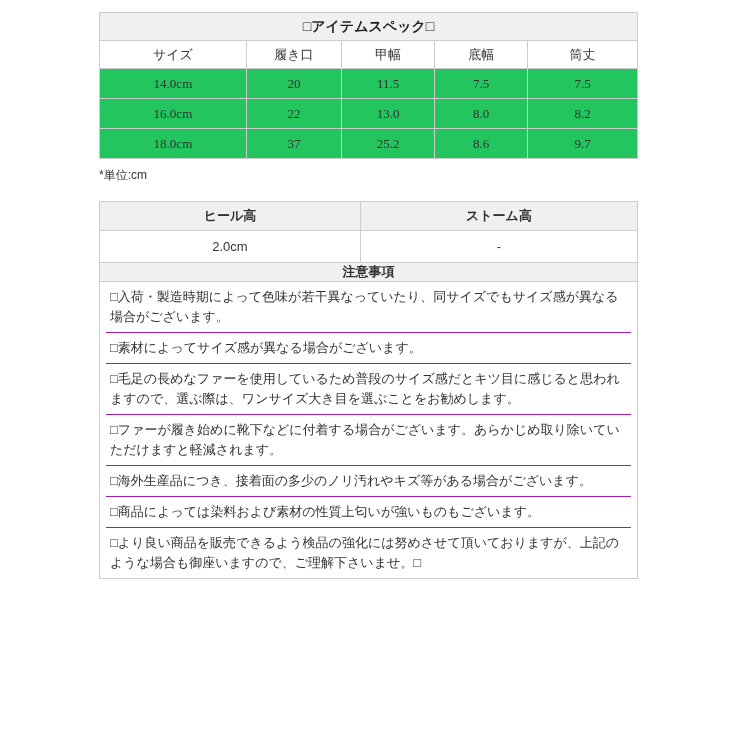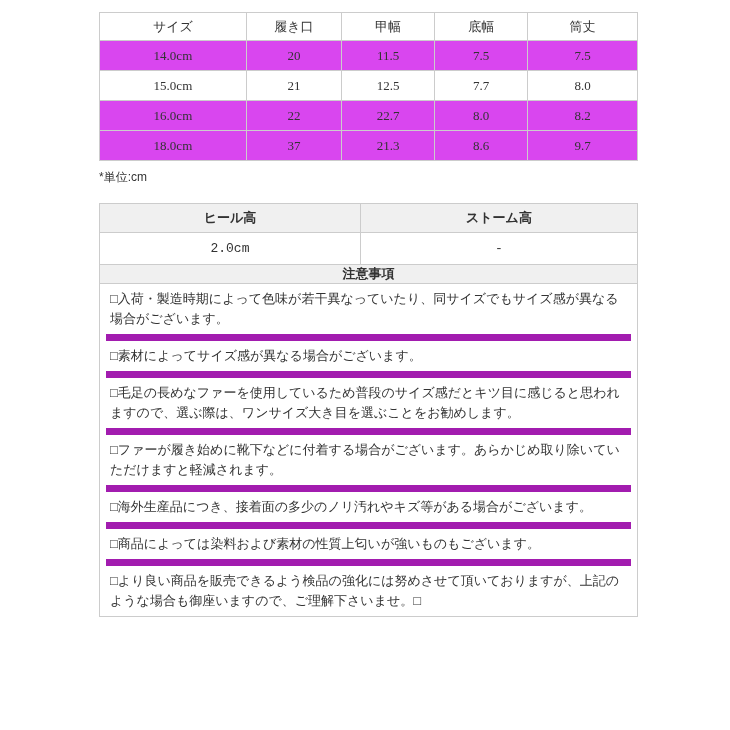--- a/index.html
+++ b/index.html
@@ -14,27 +14,27 @@
 
   table { border-collapse: collapse; width: 100%; table-layout: fixed; }
   td {
     border: 1px solid #cccccc;
     text-align: center;
     vertical-align: middle;
     font-size: 13px;
     font-weight: normal;
   }
   .band { background: #f0f0f0; }
-  .serif { font-family: Liberation Mono, monospace; }
+  .serif { font-family: Liberation Sans, sans-serif; }
 
   
   .spec-title-row td { height: 28px; font-weight: bold; font-size: 14px; color: #222; }
   .spec-head-row td  { height: 28px; font-family: Liberation Serif, serif; }
   .spec-data-row td  { height: 30px; font-family: "Liberation Serif", serif; }
-  .spec-data-row.alt { background: #d946ef; }
+  .spec-data-row.alt { background: #22c55e; }
 
   .unit-note {
     text-align: left;
     font-size: 12px;
     margin-top: 8px;
     height: 16px;
     line-height: 16px;
   }
 
   
@@ -42,70 +42,66 @@
   .detail-head-row td { height: 29px; font-weight: bold; }
   .detail-val-row td  { height: 32px; }
   .detail-mat-row td  { height: 56px; line-height: 20px; }
   .notice-head-row td { height: 15px; font-weight: bold; }
 
   .notes-cell { padding: 0 6px; text-align: left; }
   .note {
     padding: 5px 4px;
     font-size: 13px;
     line-height: 20px;
-    border-bottom: 7px solid #a21caf;
+    border-bottom: 1px solid #a21caf;
   }
   .note:last-child { border-bottom: none; }
 </style>
 </head>
 <body>
 
 <div class="page">
 
   <table class="spec-table">
     <colgroup>
       <col style="width:27.3%">
         <col style="width:17.7%">
         <col style="width:17.3%">
       <col style="width:17.3%">
         <col style="width:20.4%">
     </colgroup>
     <tbody>
+      <tr class="spec-title-row band">
+        <td colspan="5">□アイテムスペック□</td>
+      </tr>
       <tr class="spec-head-row">
         <td>サイズ</td>
         <td>履き口</td>
         <td>甲幅</td>
         <td>底幅</td>
         <td>筒丈</td>
       </tr>
       <tr class="spec-data-row alt">
         <td>14.0cm</td>
         <td>20</td>
         <td>11.5</td>
         <td>7.5</td>
         <td>7.5</td>
       </tr>
-      <tr class="spec-data-row">
-        <td>15.0cm</td>
-        <td>21</td>
-        <td>12.5</td>
-        <td>7.7</td>
-        <td>8.0</td>
-      </tr>
       <tr class="spec-data-row alt">
         <td>16.0cm</td>
         <td>22</td>
-        <td>22.7</td>
+        <td>13.0</td>
         <td>8.0</td>
         <td>8.2</td>
       </tr>
       <tr class="spec-data-row alt">
         <td>18.0cm</td>
         <td>37</td>
-        <td>21.3</td>
+        <td>25.2</td>
         <td>8.6</td>
         <td>9.7</td>
       </tr>
     </tbody>
   </table>
 
   <div class="unit-note">*単位:cm</div>
 
   <table class="detail">
     <colgroup>

